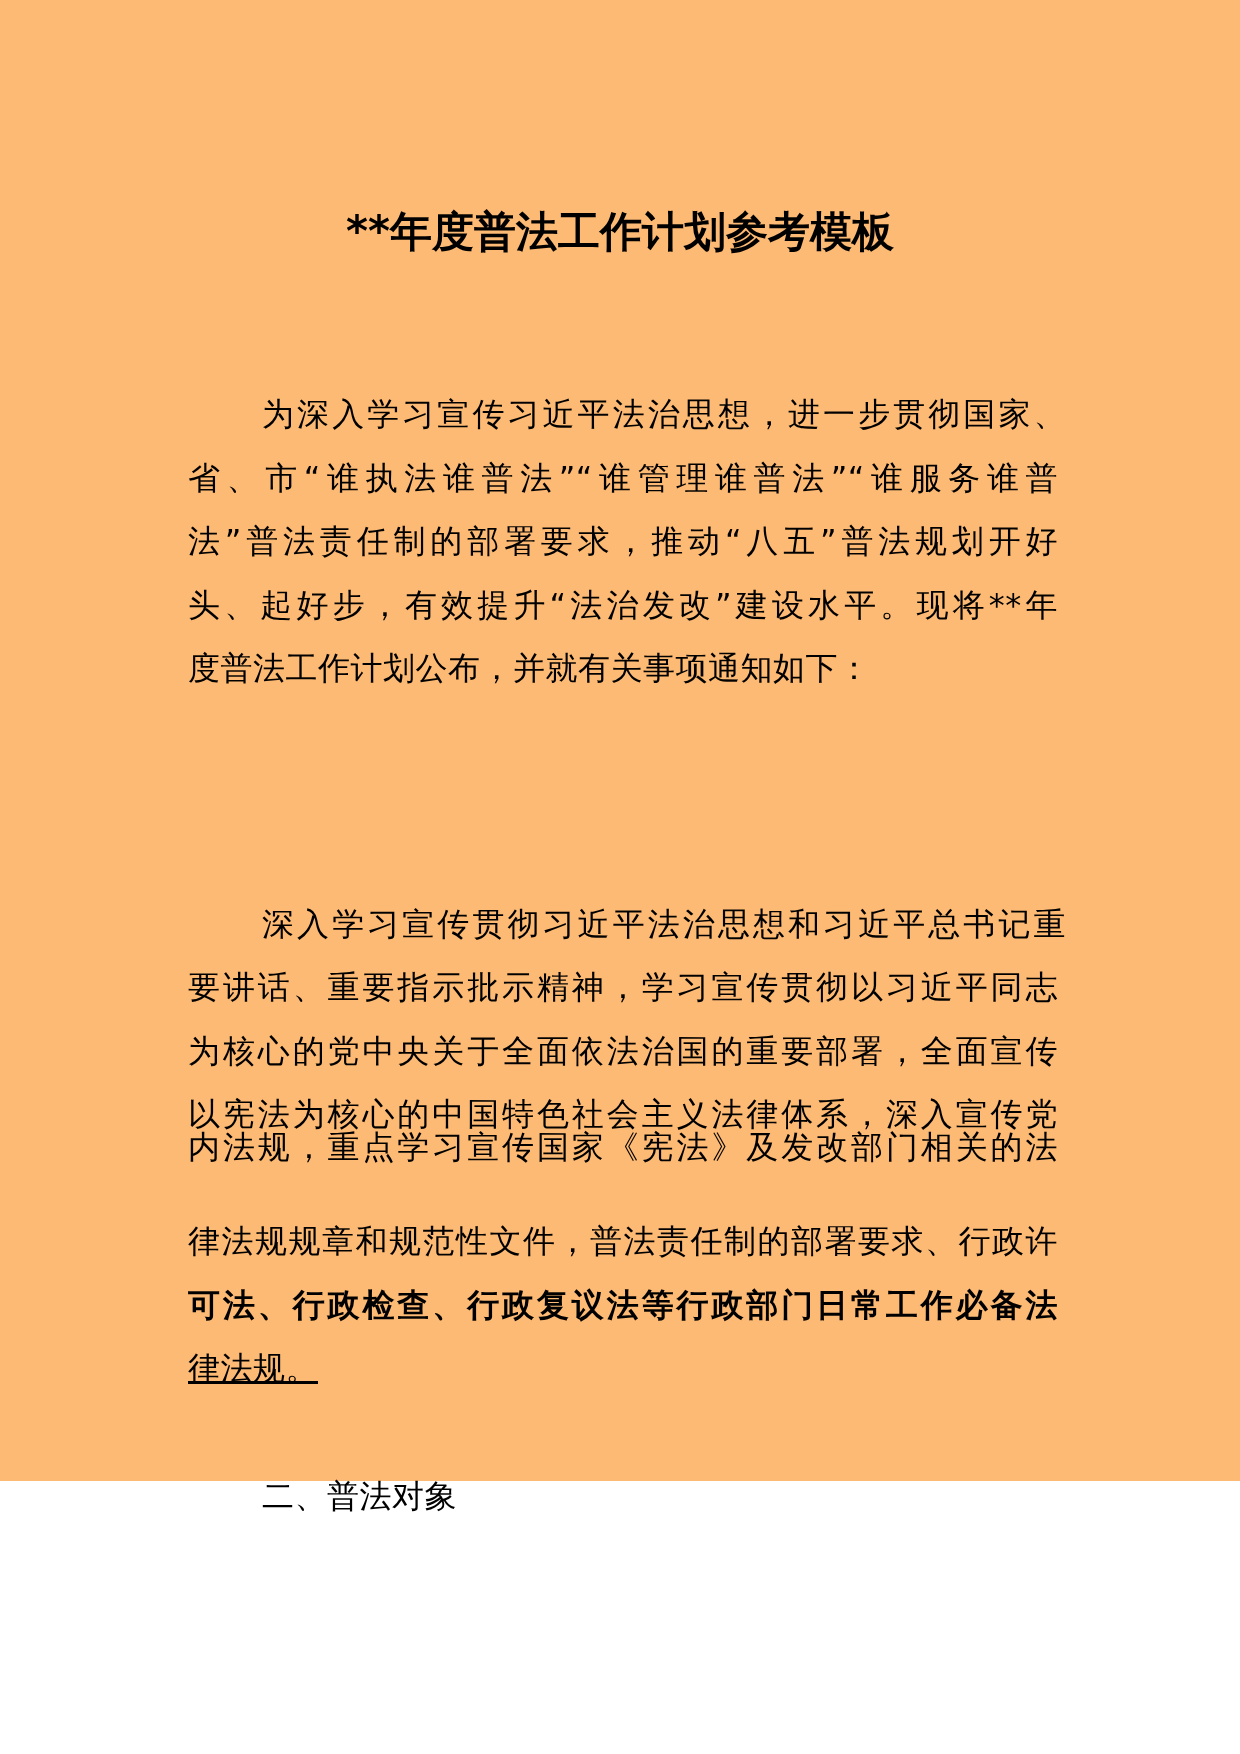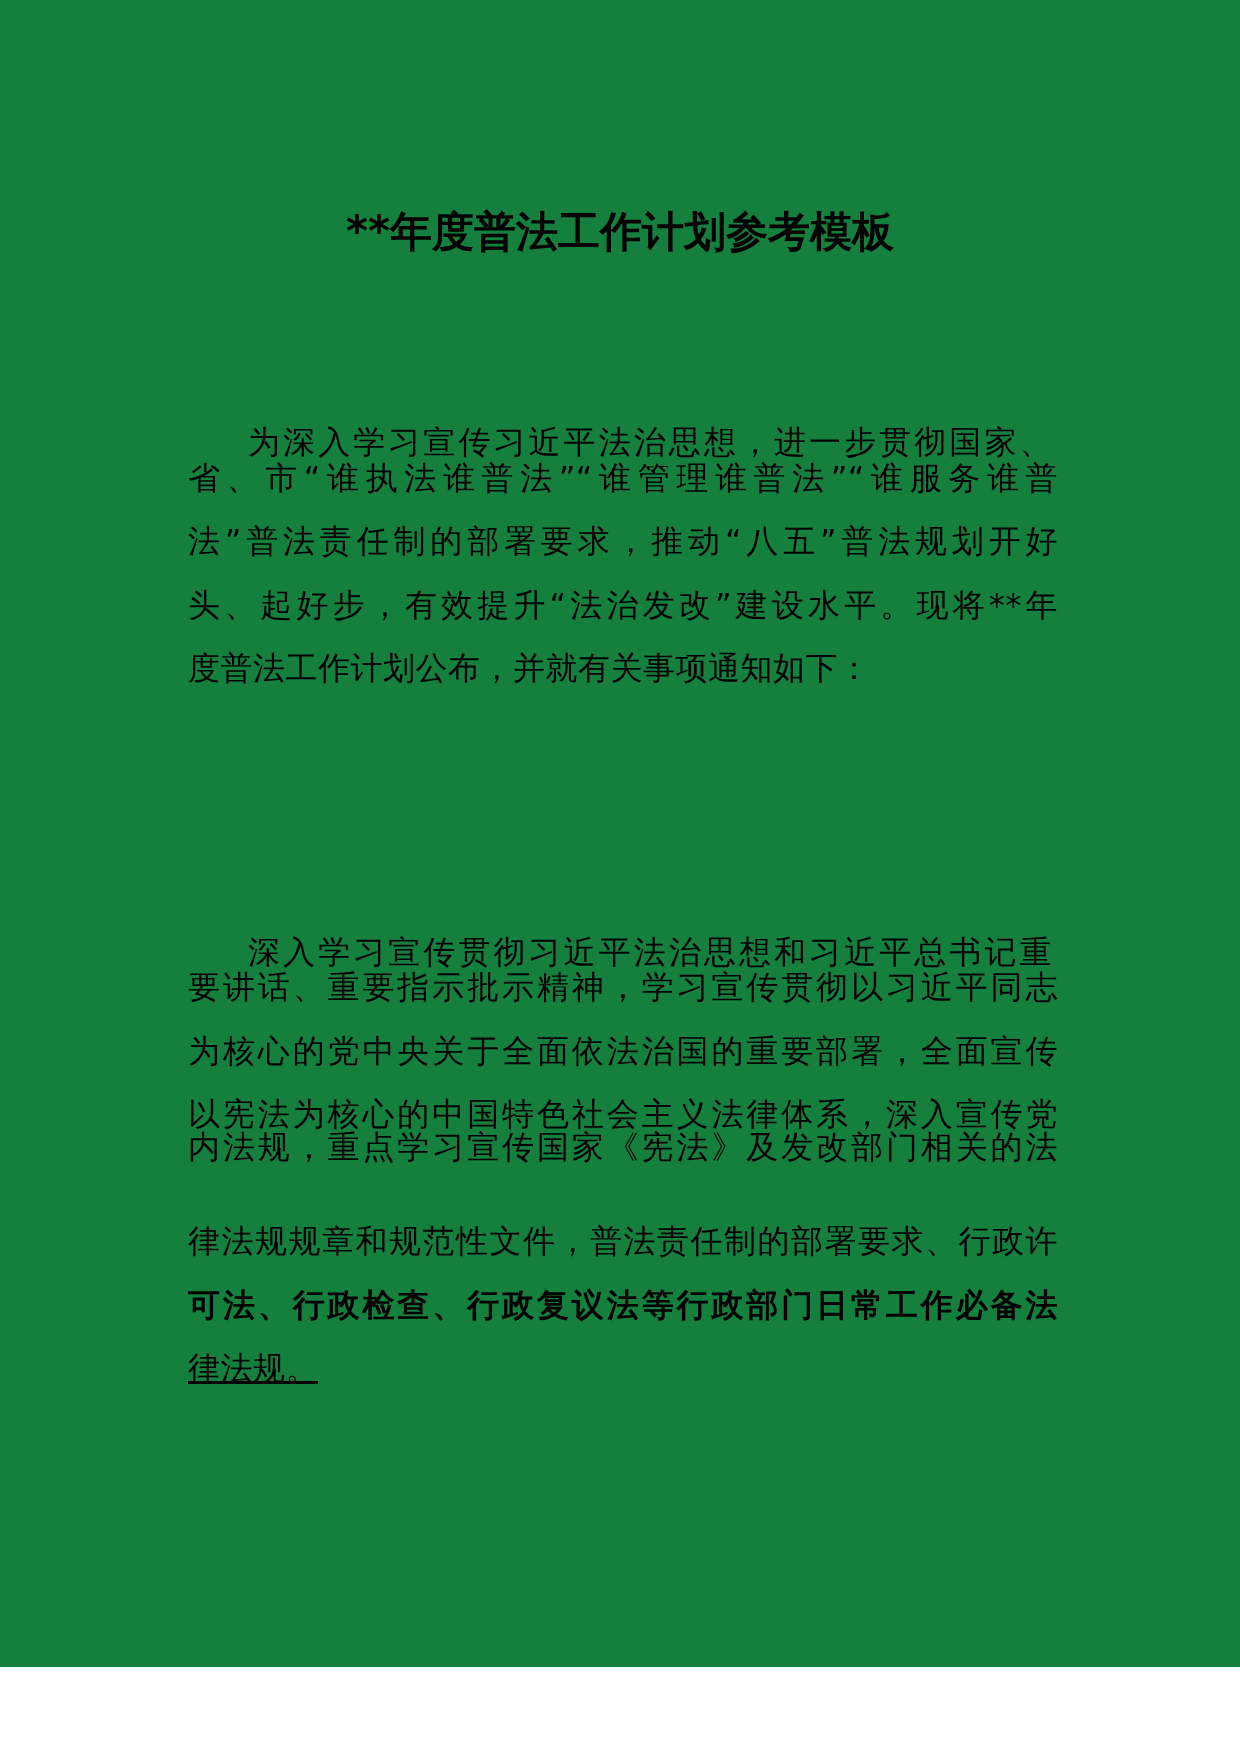--- a/index.html
+++ b/index.html
@@ -13,22 +13,22 @@
       position: relative;
       overflow: hidden;
       color: #000000;
       font-family: "DejaVu Sans", "Liberation Sans", sans-serif;
     }
     .page {
       position: absolute;
       left: 0;
       top: 0;
       width: 1240px;
-      height: 1667px;
-      background: #15803d;
+      height: 1481px;
+      background: #fdba74;
     }
     .title {
       position: absolute;
       left: 0;
       top: 202px;
       width: 1240px;
       text-align: center;
       font-size: 42px;
       font-weight: bold;
       line-height: 60px;
@@ -41,23 +41,22 @@
       font-size: 32px;
       line-height: 46px;
       white-space: nowrap;
       letter-spacing: 0.5px;
     }
     .line.justify {
       text-align: justify;
       text-align-last: justify;
     }
     .line.indent {
-      left: 248px;
+      left: 262px;
       width: 804px;
-      margin-top: 28px;
     }
   </style>
 </head>
 <body>
 
 <div class="page">
 
   <div class="title">**年度普法工作计划参考模板</div>
 
   <div>
@@ -73,14 +72,15 @@
     <div class="line indent justify" style="top:901px;">深入学习宣传贯彻习近平法治思想和习近平总书记重</div>
     <div class="line justify" style="top:964px;">要讲话、重要指示批示精神，学习宣传贯彻以习近平同志</div>
     <div class="line justify" style="top:1028px;">为核心的党中央关于全面依法治国的重要部署，全面宣传</div>
     <div class="line justify" style="top:1091px;">以宪法为核心的中国特色社会主义法律体系，深入宣传党</div>
     <div class="line justify" style="top:1124px;">内法规，重点学习宣传国家《宪法》及发改部门相关的法</div>
     <div class="line justify" style="top:1218px;">律法规规章和规范性文件，普法责任制的部署要求、行政许</div>
     <div class="line justify" style="top:1282px;font-weight:bold;">可法、行政检查、行政复议法等行政部门日常工作必备法</div>
     <div class="line" style="top:1345px;text-decoration:underline;">律法规。</div>
   </div>
 
+  <div class="line indent" style="top:1473px;">二、普法对象</div>
 
 </div>
 
 </body></html>

